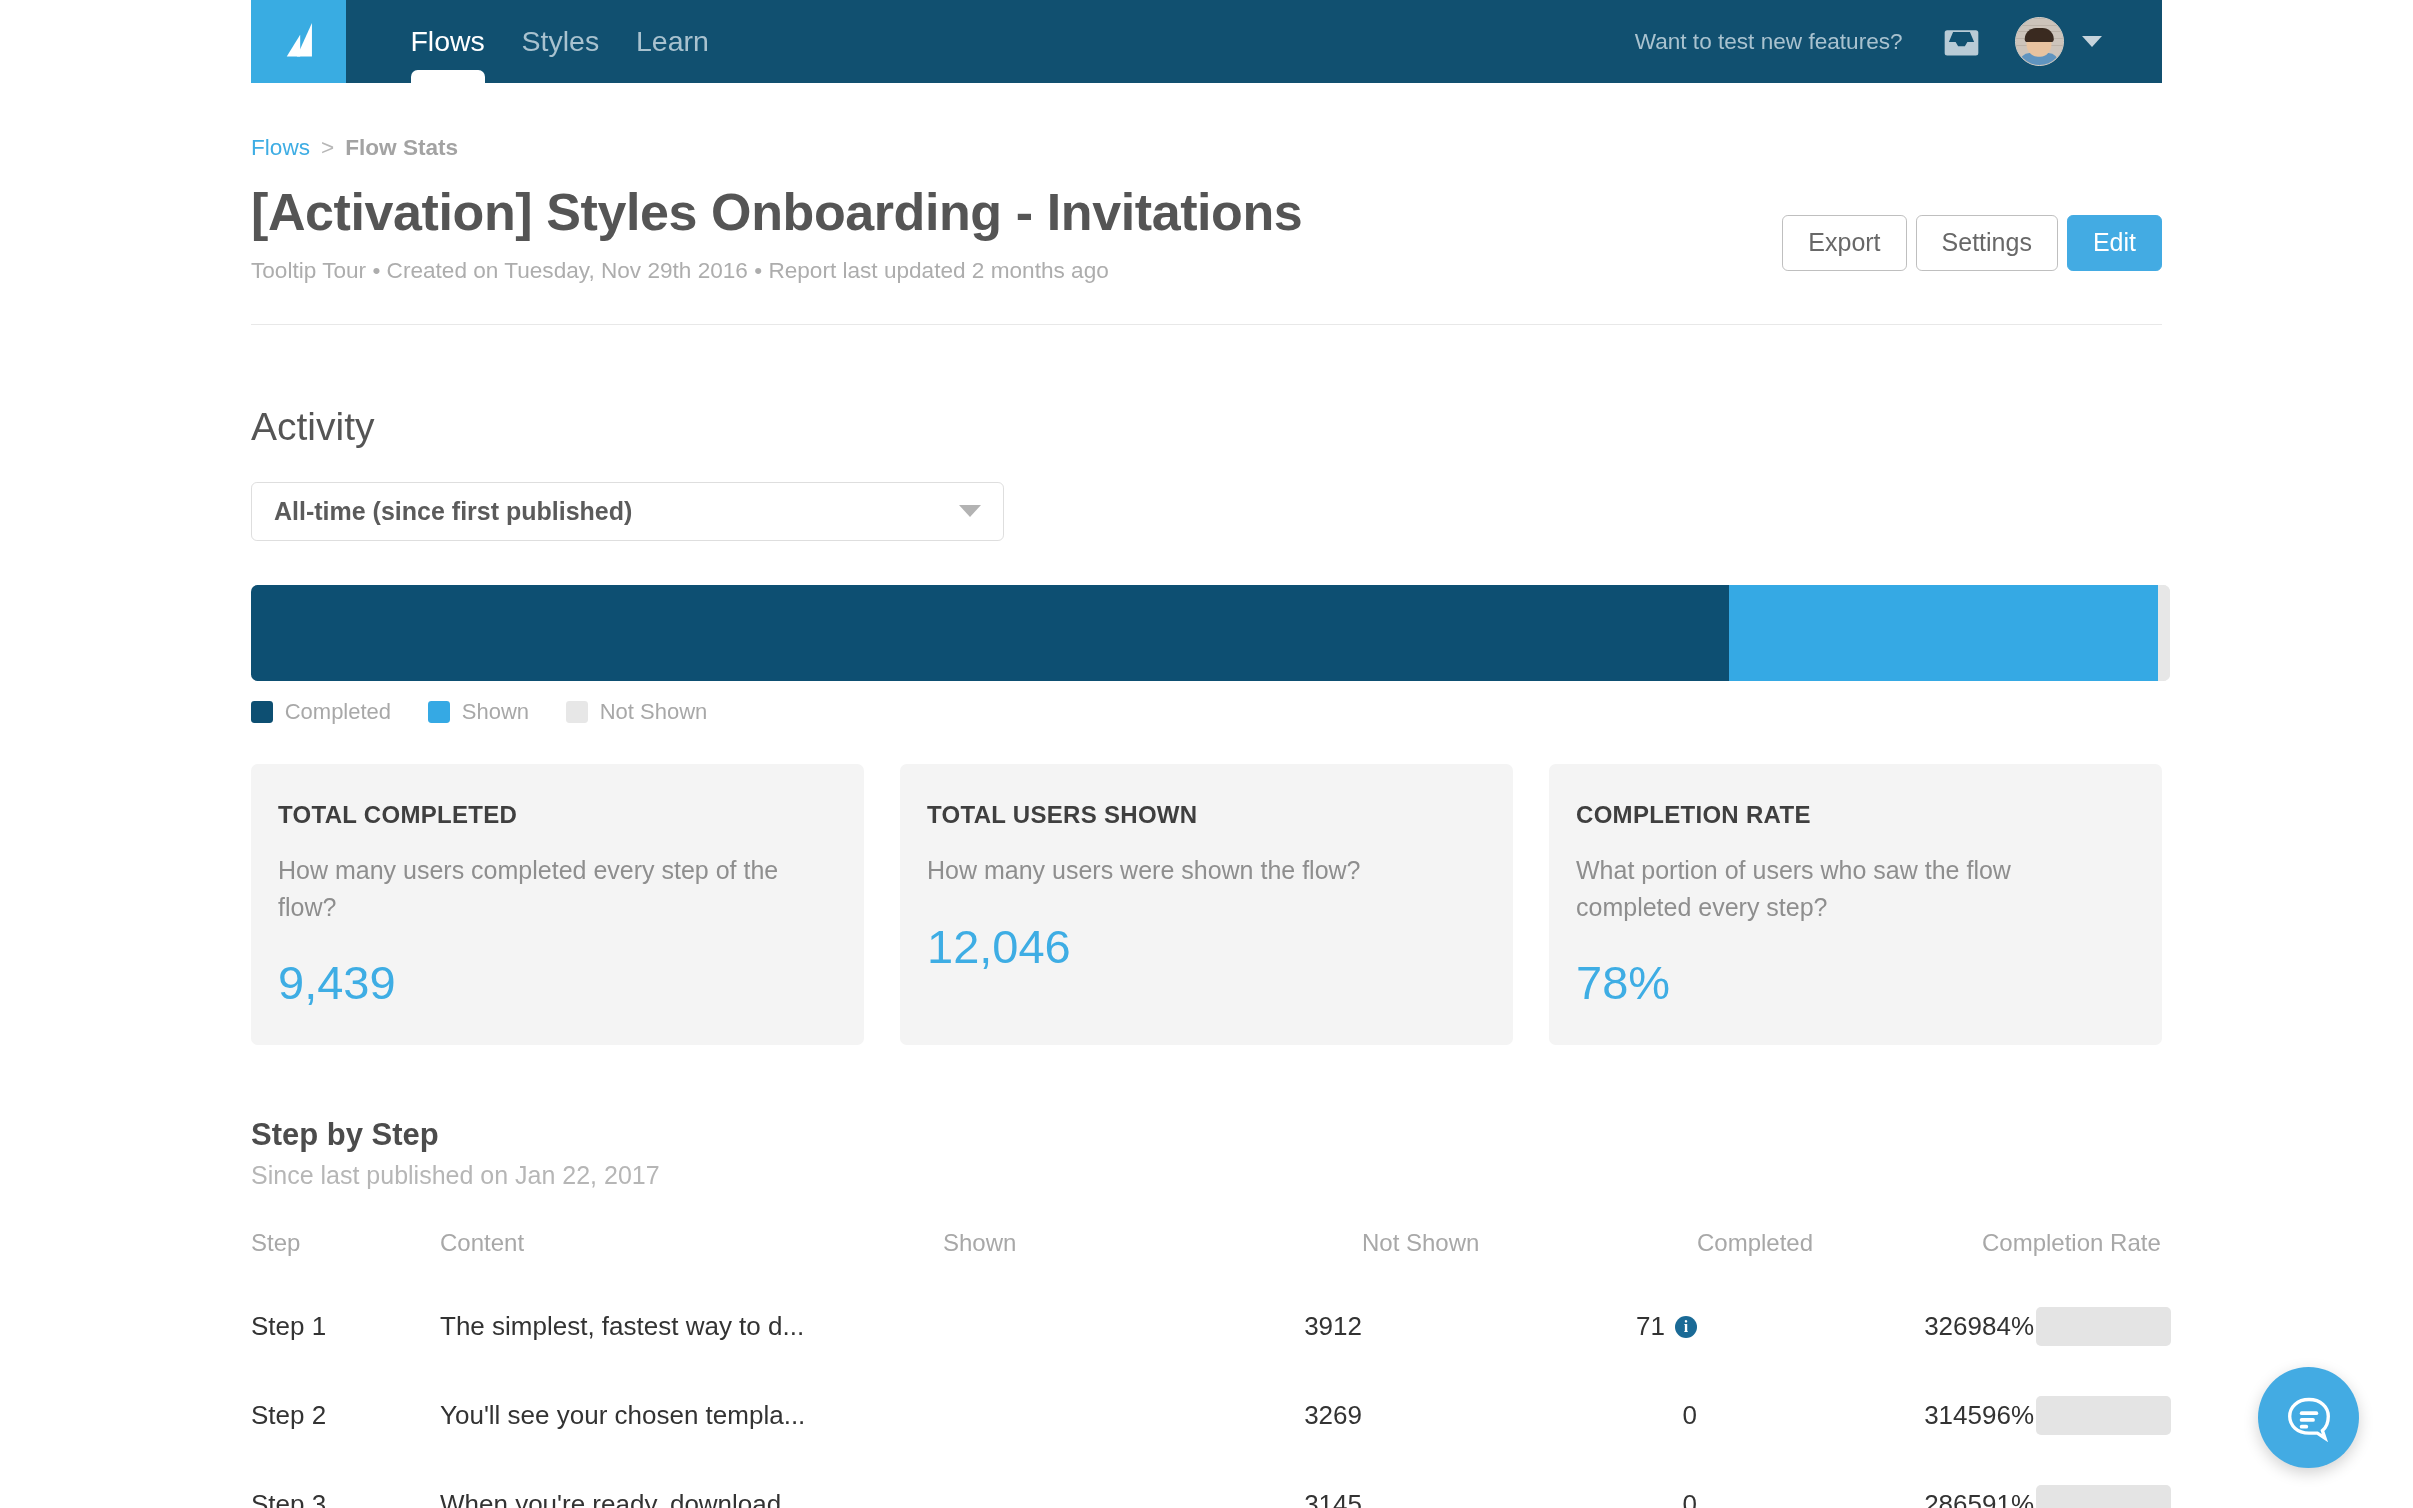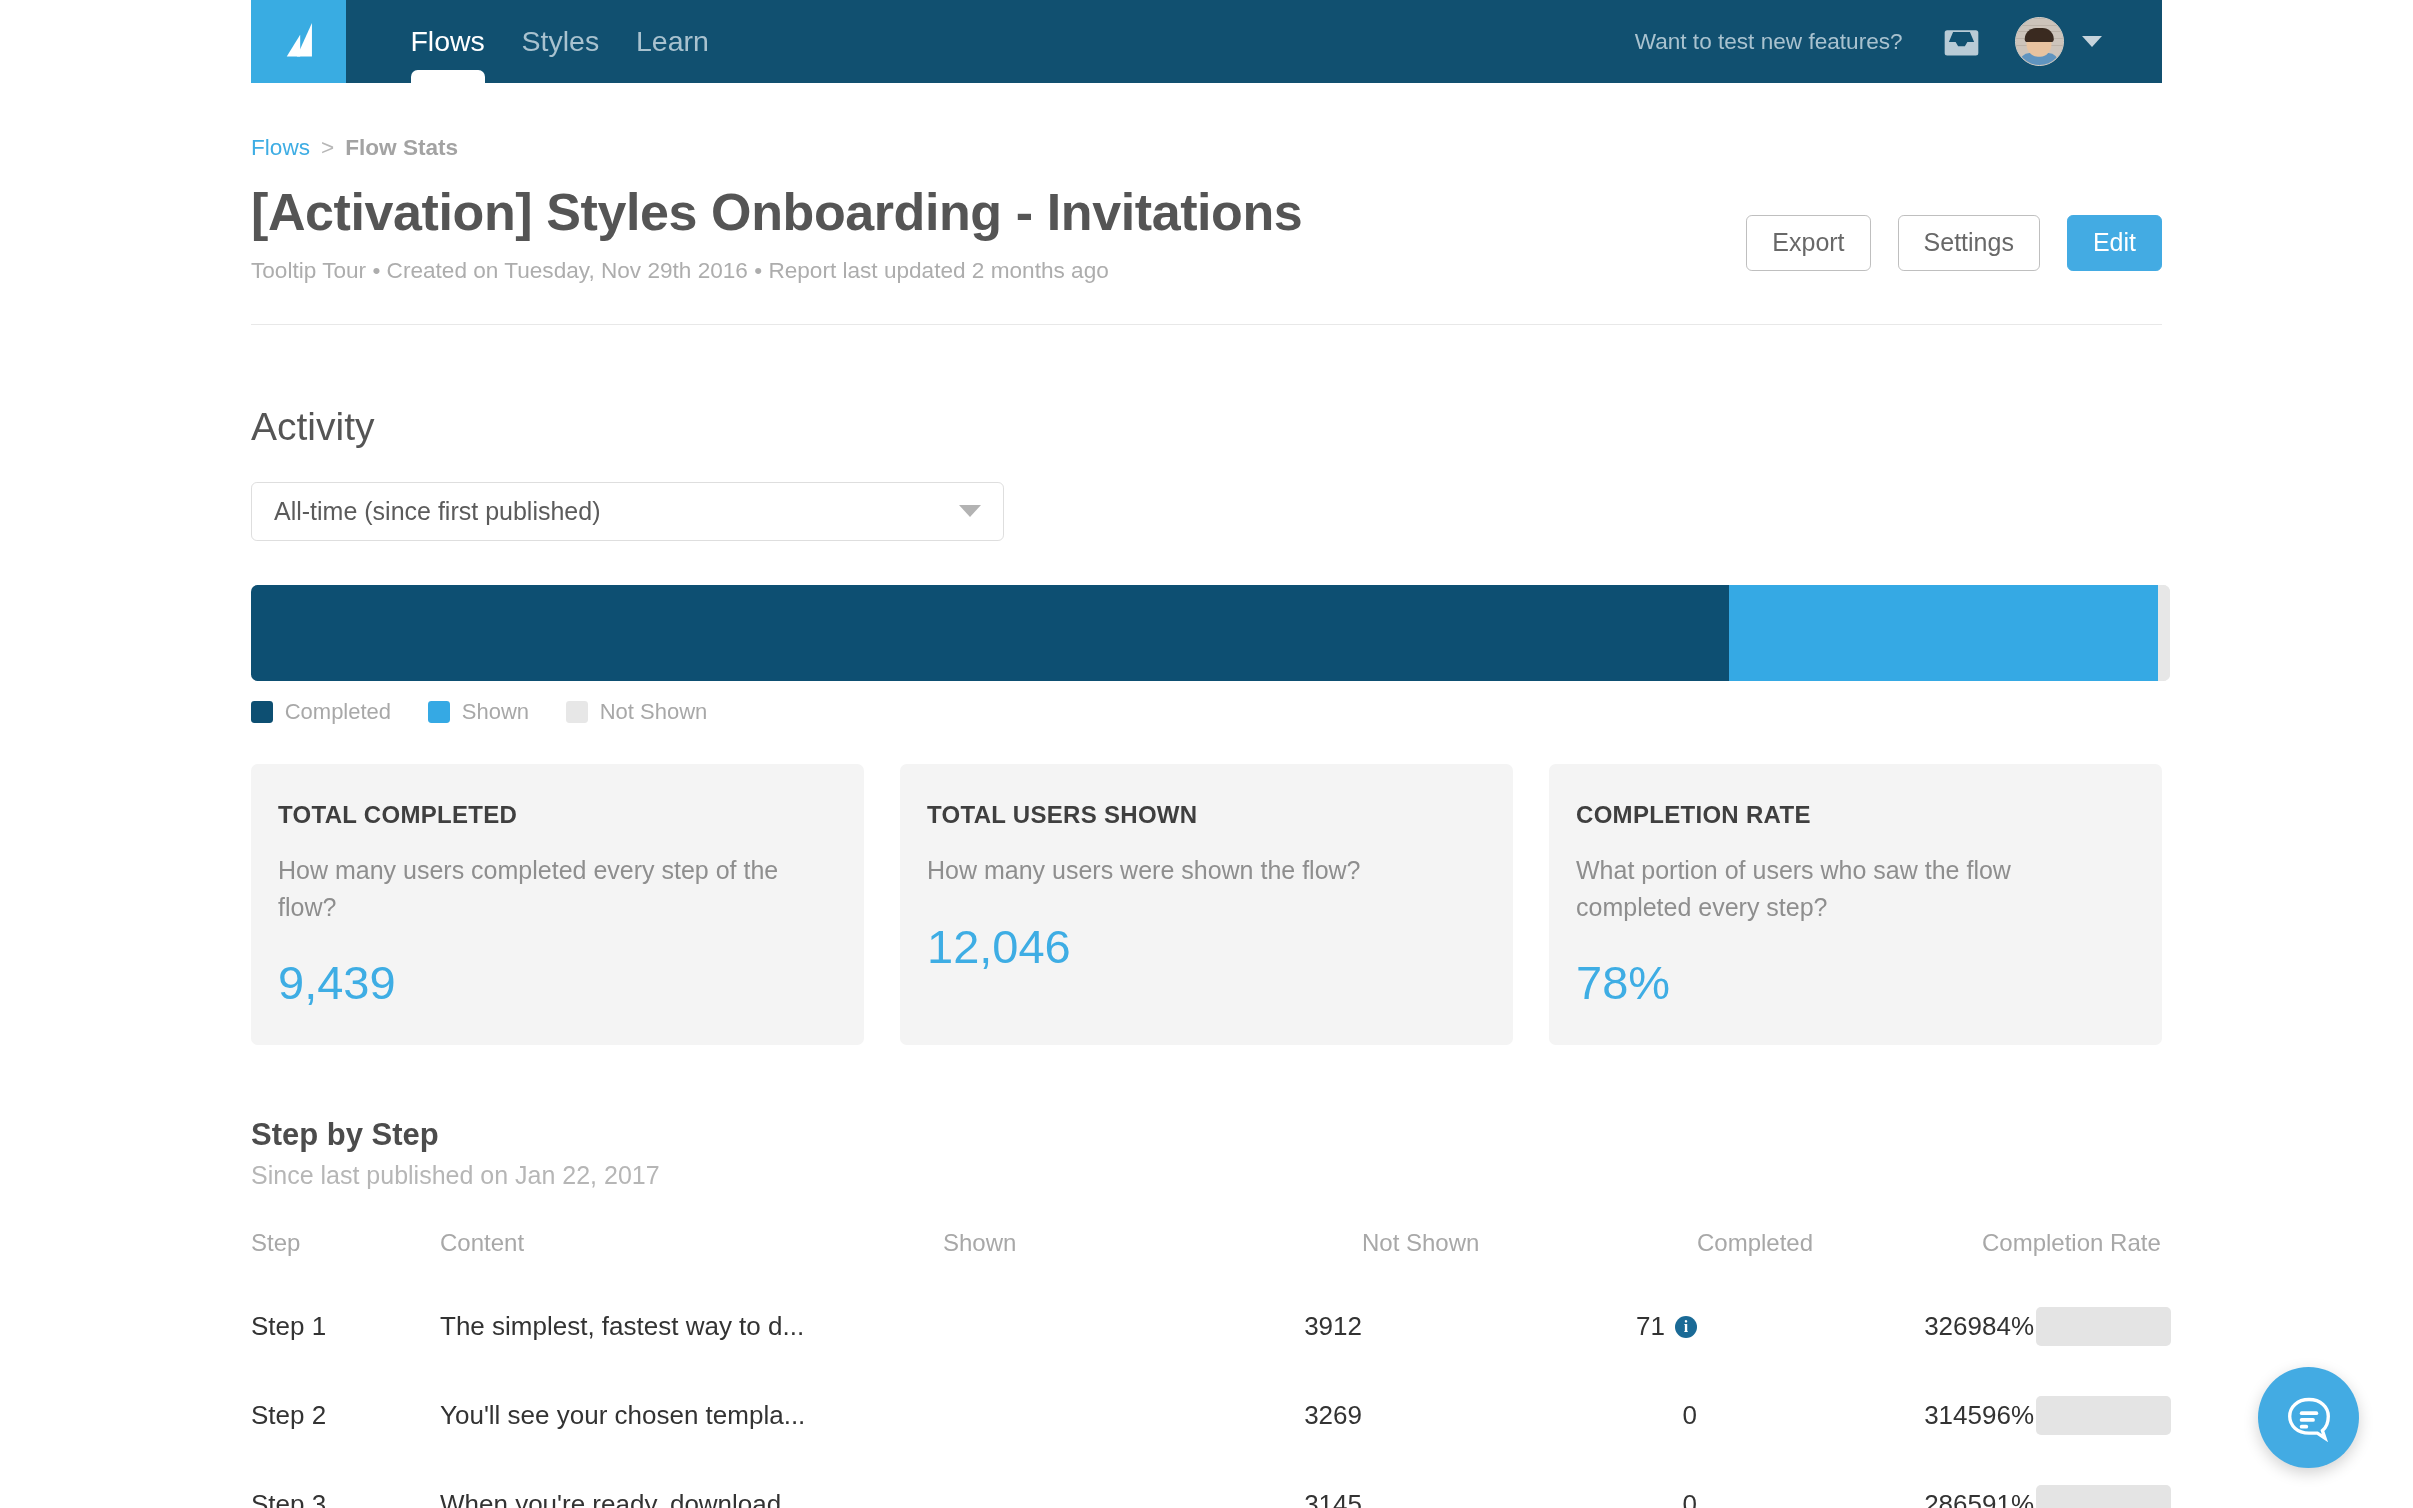--- a/index.html
+++ b/index.html
@@ -159,21 +159,21 @@
     color: #555555;
     letter-spacing: -0.4px;
     line-height: 1.12;
     margin: 0;
   }
   .page-subtitle {
     font-size: 22.6px;
     color: #adadad;
     margin-top: 17px;
   }
-  .title-actions { display: flex; gap: 27px; padding-top: 18.4px; flex: 0 0 auto; }
+  .title-actions { display: flex; gap: 9px; padding-top: 18.4px; flex: 0 0 auto; }
   .btn {
     font-size: 25px;
     padding: 11.7px 25px;
     border-radius: 5.9px;
     border: 1.7px solid #bfbfbf;
     background: #ffffff;
     color: #686868;
     cursor: pointer;
     line-height: 1.25;
     white-space: nowrap;
@@ -200,20 +200,21 @@
     margin-top: 30px;
     width: 753px;
     height: 59px;
     border: 1.7px solid #dedede;
     border-radius: 5.9px;
     background: #ffffff;
     display: flex; align-items: center;
     padding: 0 22px;
     cursor: pointer;
     position: relative;
+    font-weight: bold;
   }
   .select-value { font-size: 25px; color: #5b5b5b; }
   .select-arrow {
     position: absolute; right: 22px;
     width: 0; height: 0;
     border-left: 11px solid transparent;
     border-right: 11px solid transparent;
     border-top: 12.6px solid #b3b3b3;
   }
 

